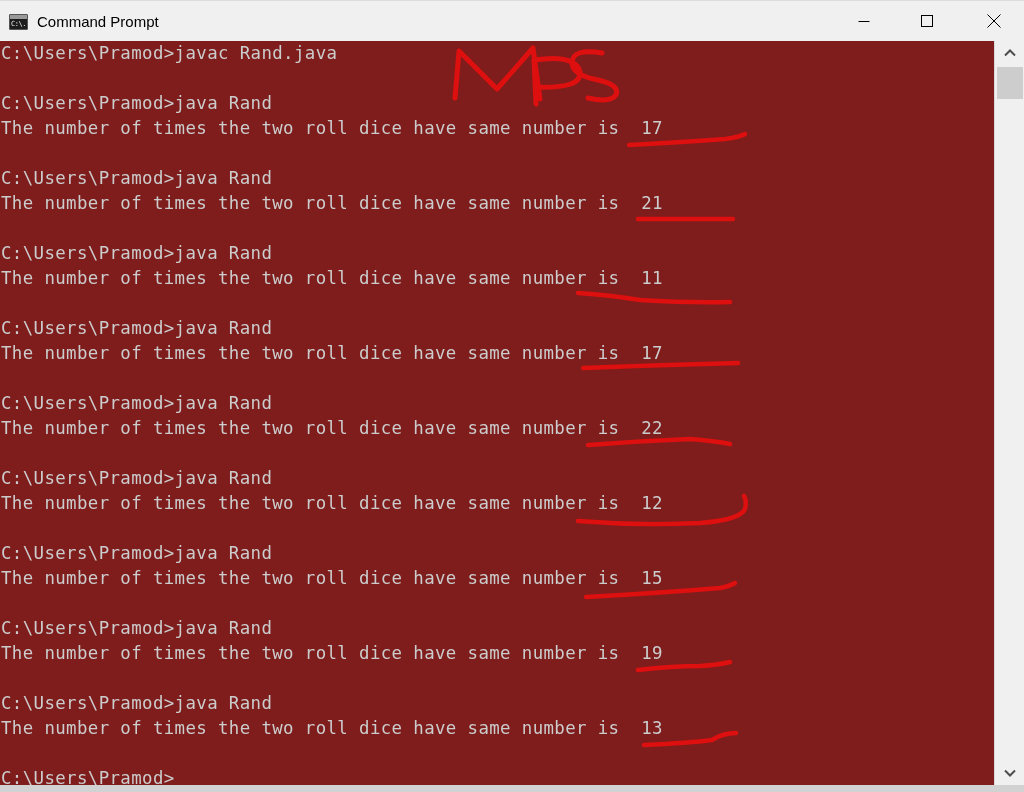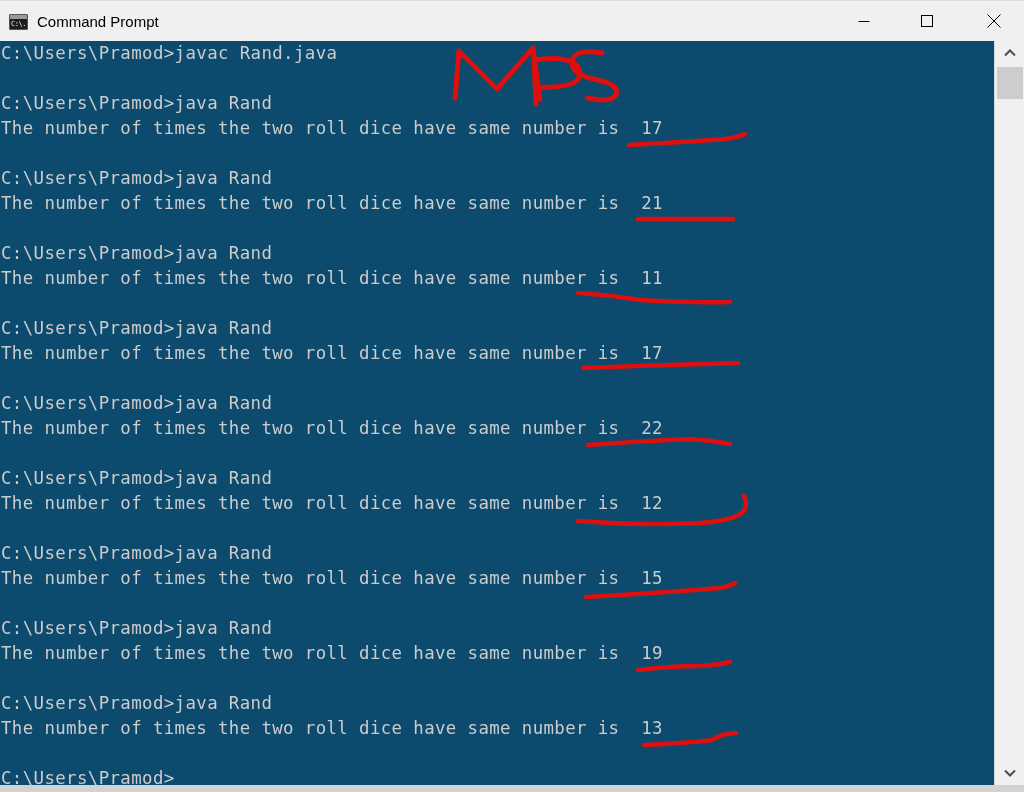--- a/index.html
+++ b/index.html
@@ -91,21 +91,21 @@
   #btn-close{ right: 7px;   }
   .wbtn svg { display: block; }
 
   
   #console {
     position: absolute;
     left: 0;
     top: 41px;
     width: 994px;
     height: 744px;
-    background: #0c4a6e;
+    background: #7f1d1d;
     overflow: hidden;
   }
   #console-text {
     position: absolute;
     left: 0;
     top: 0;
     margin: 0;
     padding: 0;
     color: #cccccc;
     font-family: "DejaVu Sans Mono", monospace;

